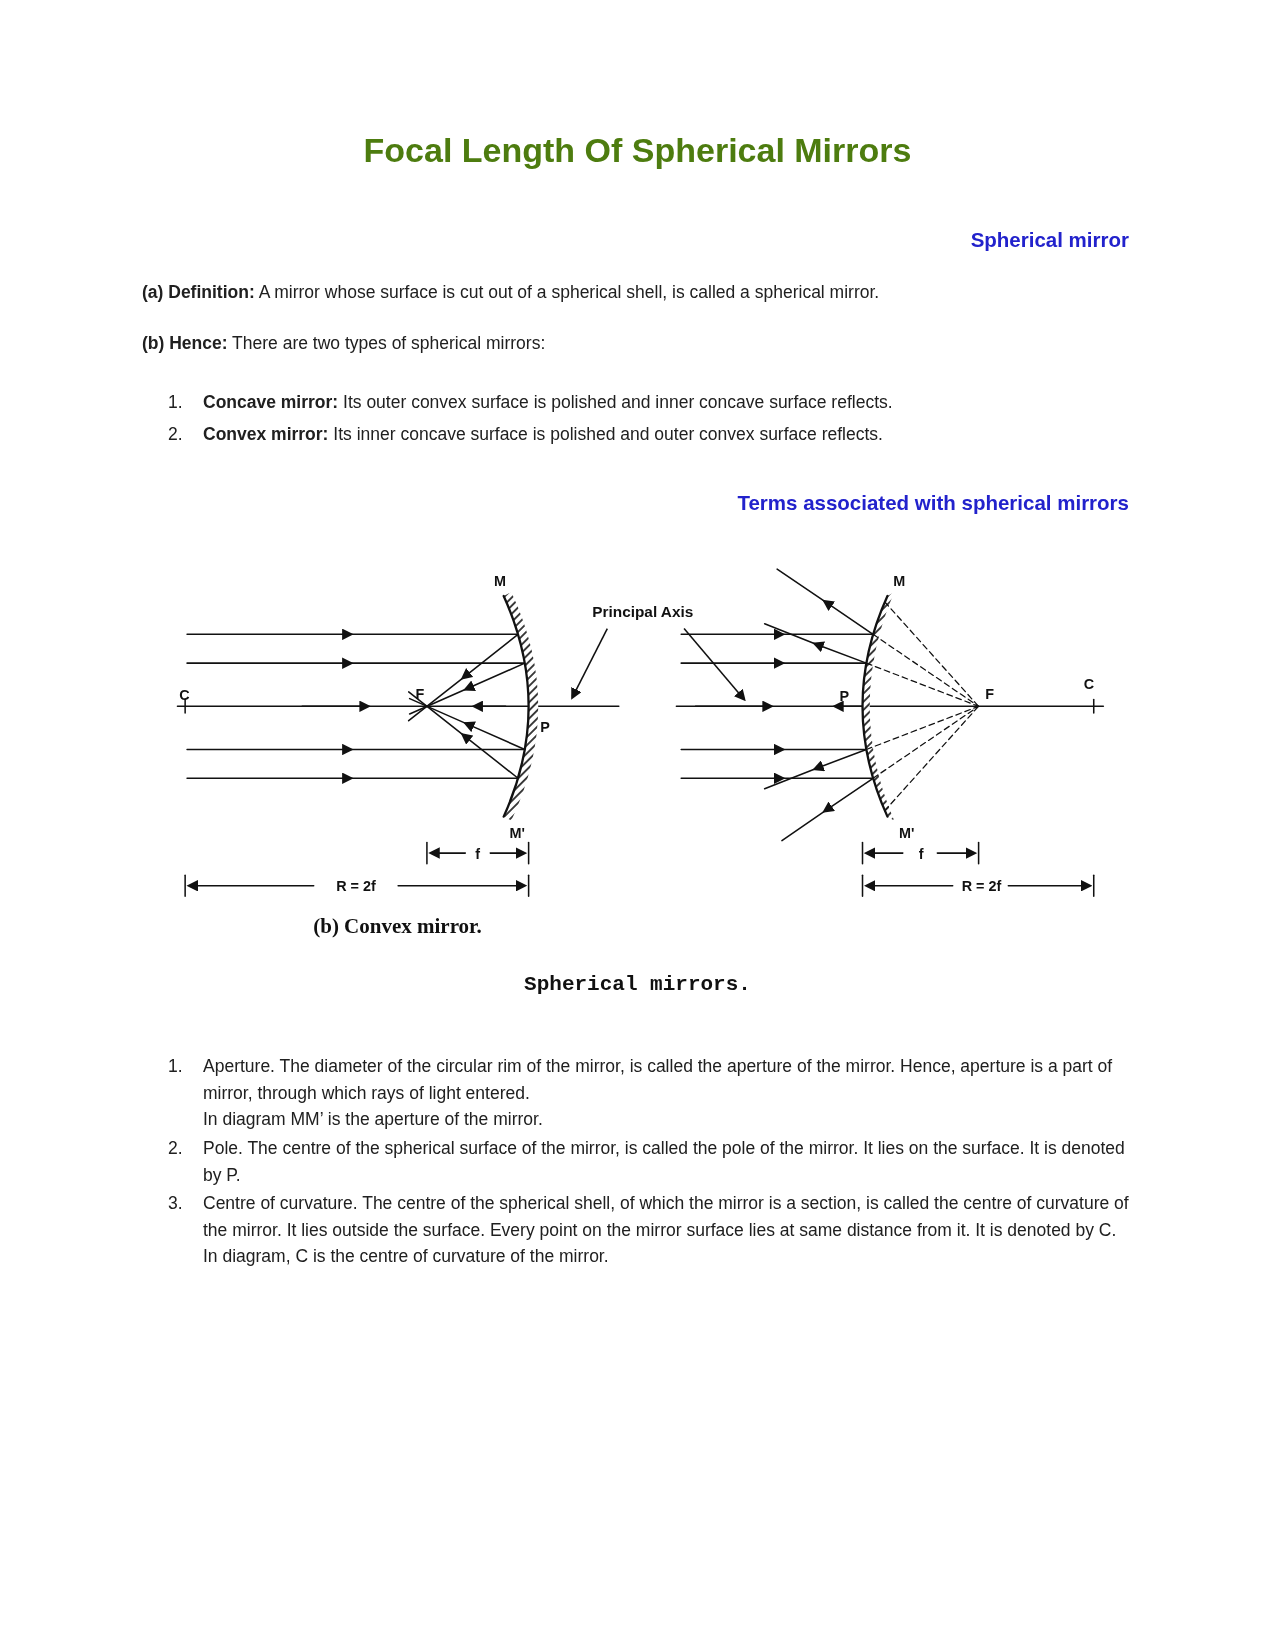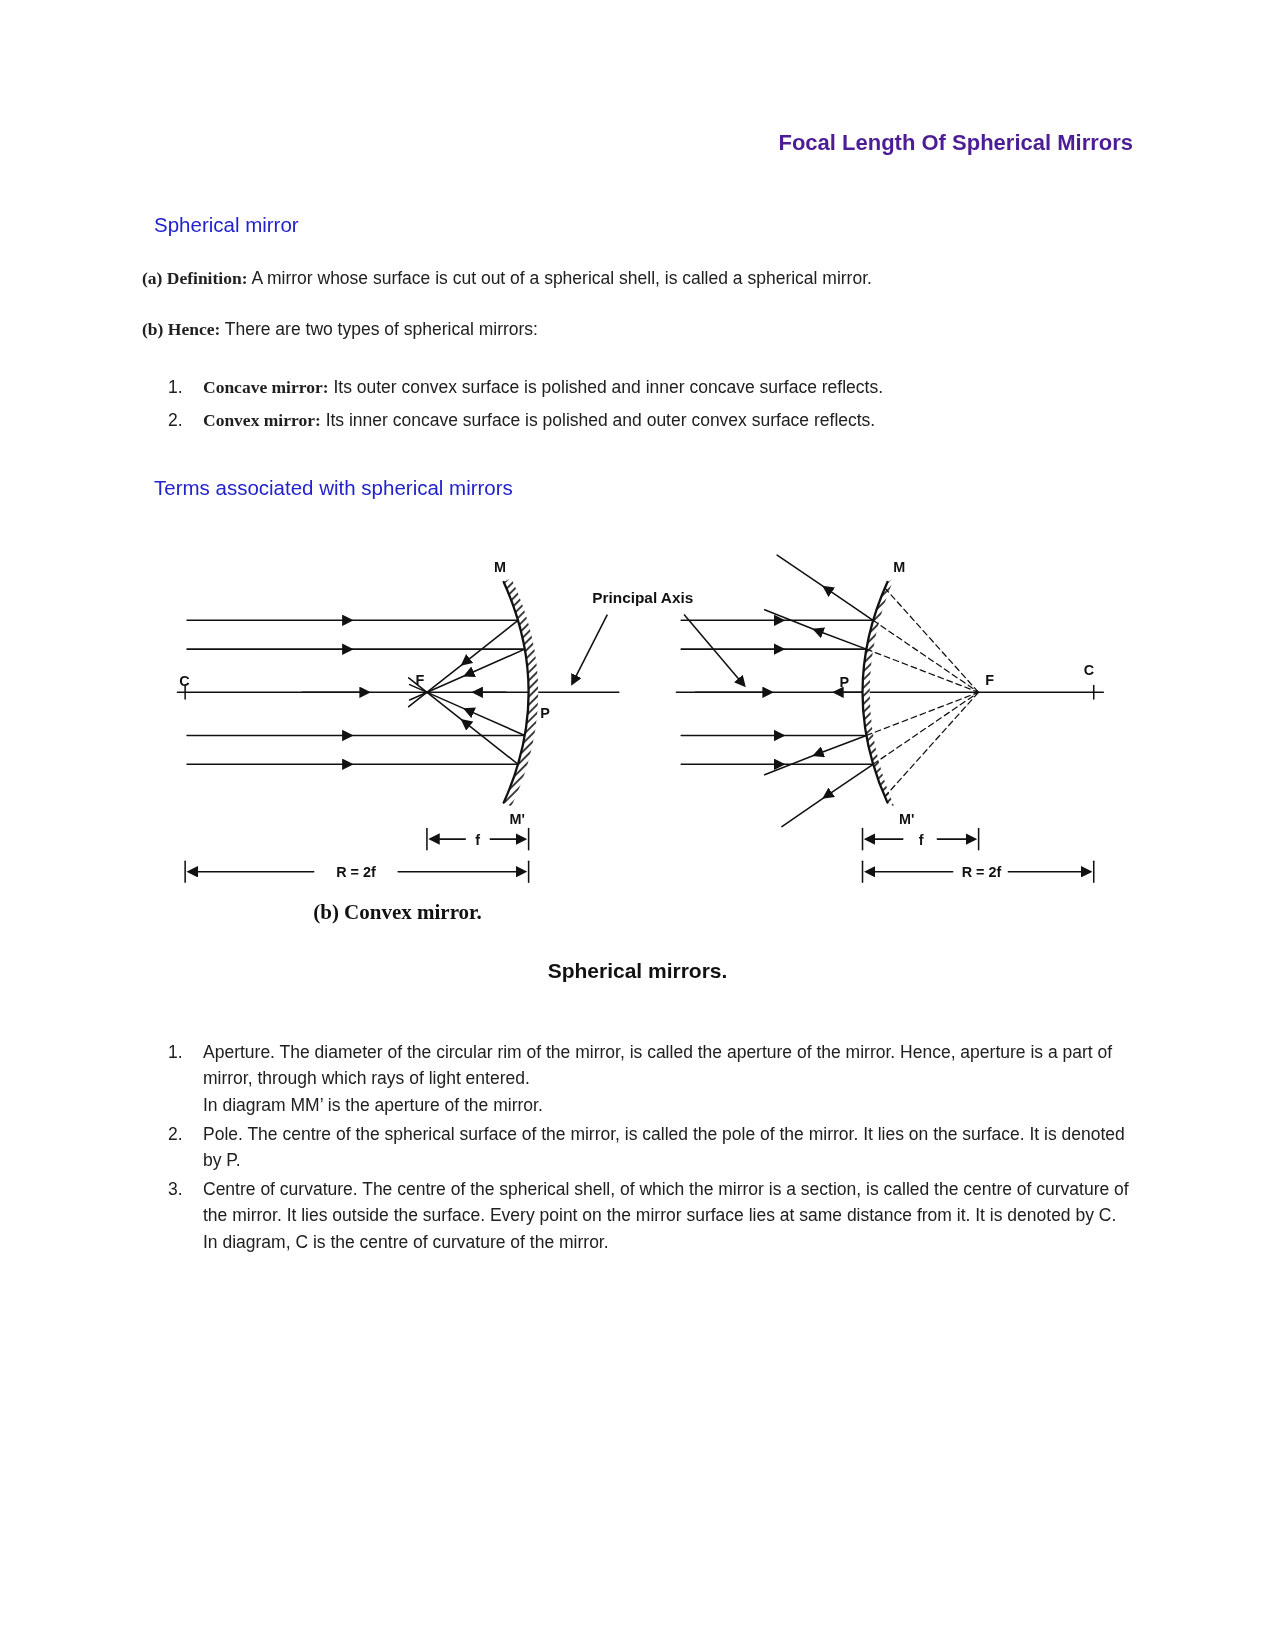--- a/index.html
+++ b/index.html
@@ -9,50 +9,51 @@
     box-sizing: border-box;
     padding: 130px 142px 40px;
     font-family: "Liberation Sans", sans-serif;
     color: #202020;
     font-size: 17.5px;
     line-height: 1.52;
     overflow: hidden;
     background: #ffffff;
   }
   .doc-title {
-    text-align: right;
-    font-size: 22px;
+    text-align: center;
+    font-size: 34px;
     font-weight: 700;
     margin: 0 0 56px;
-    color: #4c1d95;
+    color: #4d7c0f;
     line-height: 1.2;
   }
   .section-heading {
     color: #2222cc;
     font-size: 20.5px;
-    font-weight: 400;
-    margin: 42px 12px 26px;
+    font-weight: 700;
+    margin: 42px 4px 26px;
     line-height: 1.3;
+    text-align: right;
   }
   .para { margin: 24px 0; }
   .plist { margin: 32px 0 0 26px; }
   .plist-item { display: flex; margin: 0 0 6px; }
   .plist-item .num { width: 24px; flex: 0 0 24px; margin-right: 11px; }
   .li-body { flex: 1; }
-  strong { font-weight: 700; font-family: Liberation Serif, serif; }
+  strong { font-weight: 700; }
   .figure { margin: 32px 0 0; }
   .fig-svg { display: block; width: 960px; height: 355px; margin: 0 auto; }
   .fig-captions {
     display: flex; width: 960px; margin: 8px auto 0;
     font-family: "Liberation Serif", serif; font-weight: 700;
     font-size: 21px; color: #111;
   }
   .fig-captions .cap { width: 50%; text-align: center; }
   .fig-main-caption {
-    text-align: center; font-family: Liberation Sans, sans-serif;
+    text-align: center; font-family: Liberation Mono, monospace;
     font-weight: 700; font-size: 21px; margin-top: 26px; color: #111;
   }
   .terms { margin: 52px 0 0 26px; }
   .terms .plist-item { margin-bottom: 2px; }
   svg text {
     font-family: "Liberation Sans", sans-serif;
     font-weight: 700;
     font-size: 15px;
     fill: #111;
   }

